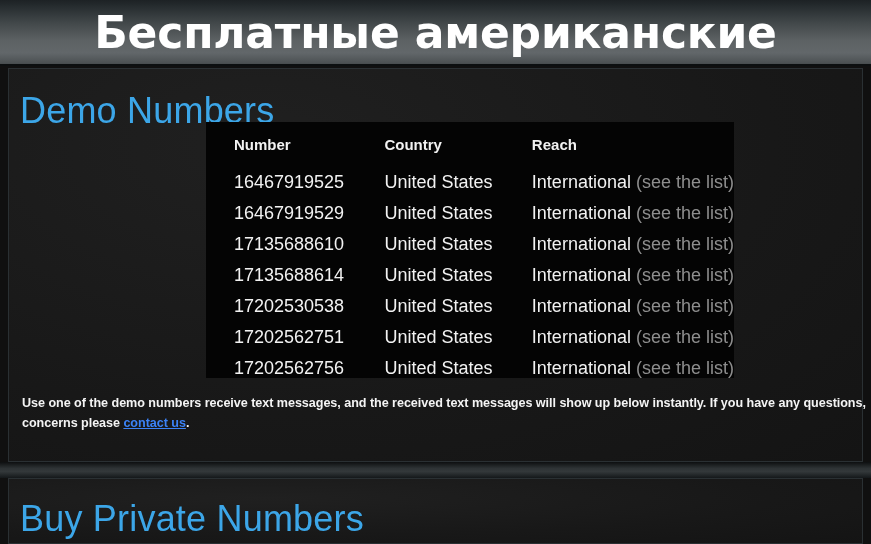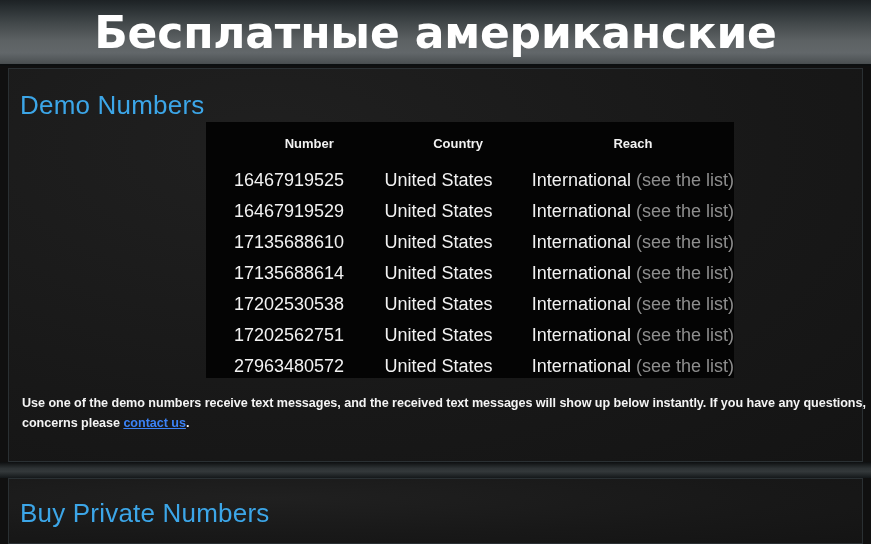--- a/index.html
+++ b/index.html
@@ -69,21 +69,21 @@
     top: 462px;
     width: 871px;
     height: 16px;
     background: linear-gradient(to bottom, #0d0f10 0%, #2e3335 40%, #33383a 60%, #14181a 100%);
   }
 
   
   .section-heading {
     position: absolute;
     color: #3ca6e8;
-    font-size: 26px;
+    font-size: 36px;
     font-weight: 400;
     letter-spacing: 0.2px;
     white-space: nowrap;
   }
   #heading-demo  { left: 20px; top: 90px; }
   #heading-buy   { left: 20px; top: 498px; }
 
   
   #overlay-title {
     position: absolute;
@@ -110,23 +110,23 @@
     width: 528px;
     height: 256px;
     background: #040404;
   }
   table.numbers {
     border-collapse: collapse;
     width: 100%;
     margin-top: 14px;
   }
   table.numbers th {
-    text-align: center;
+    text-align: left;
     color: #f2f2f2;
-    font-size: 13px;
+    font-size: 15px;
     font-weight: bold;
     padding: 0 0 14px 0;
     white-space: nowrap;
   }
   table.numbers td {
     text-align: left;
     color: #f2f2f2;
     font-size: 18px;
     font-weight: normal;
     height: 31px;
@@ -206,21 +206,21 @@
           <td class="col-number">17202530538</td>
           <td class="col-country">United States</td>
           <td class="col-reach"><span>International</span> <span class="see-list">(see the list)</span></td>
         </tr>
         <tr>
           <td class="col-number">17202562751</td>
           <td class="col-country">United States</td>
           <td class="col-reach"><span>International</span> <span class="see-list">(see the list)</span></td>
         </tr>
         <tr>
-          <td class="col-number">27963480572</td>
+          <td class="col-number">17202562756</td>
           <td class="col-country">United States</td>
           <td class="col-reach"><span>International</span> <span class="see-list">(see the list)</span></td>
         </tr>
       </tbody>
   </table>
 </div>
 
 <div id="demo-note"><span>Use one of the demo numbers receive text messages, and the received text messages will show up below instantly. If you have any questions, concerns please </span><a href="#">contact us</a><span>.</span></div>
 
 <div id="panel-gap"></div>

